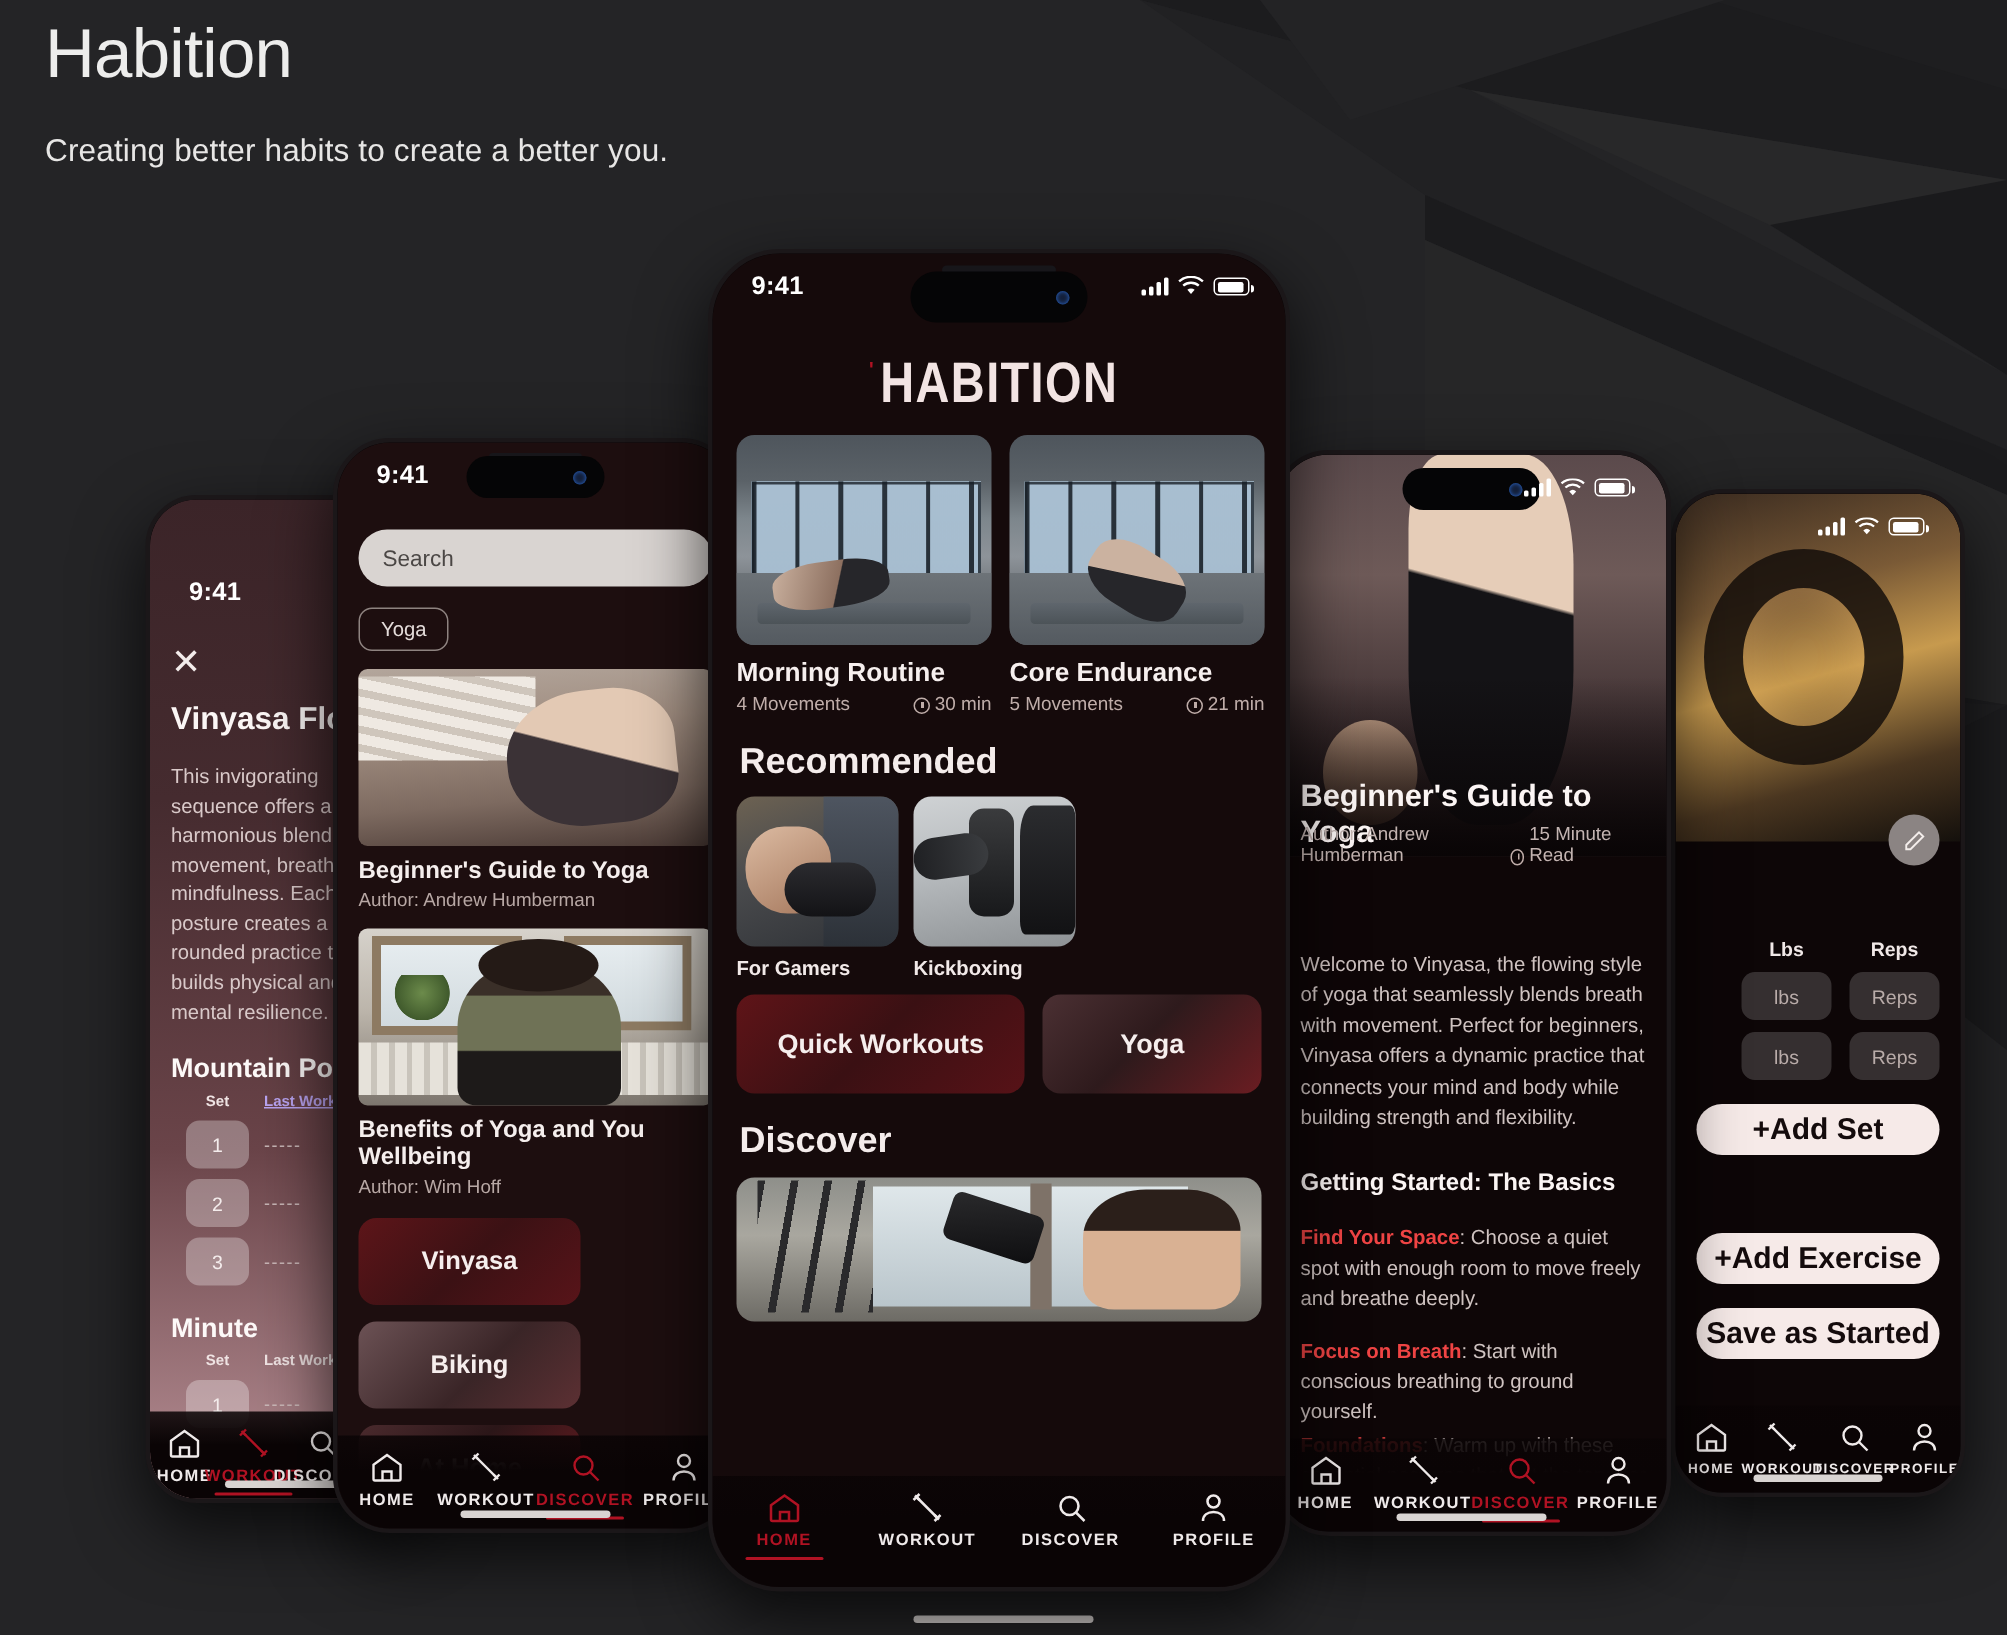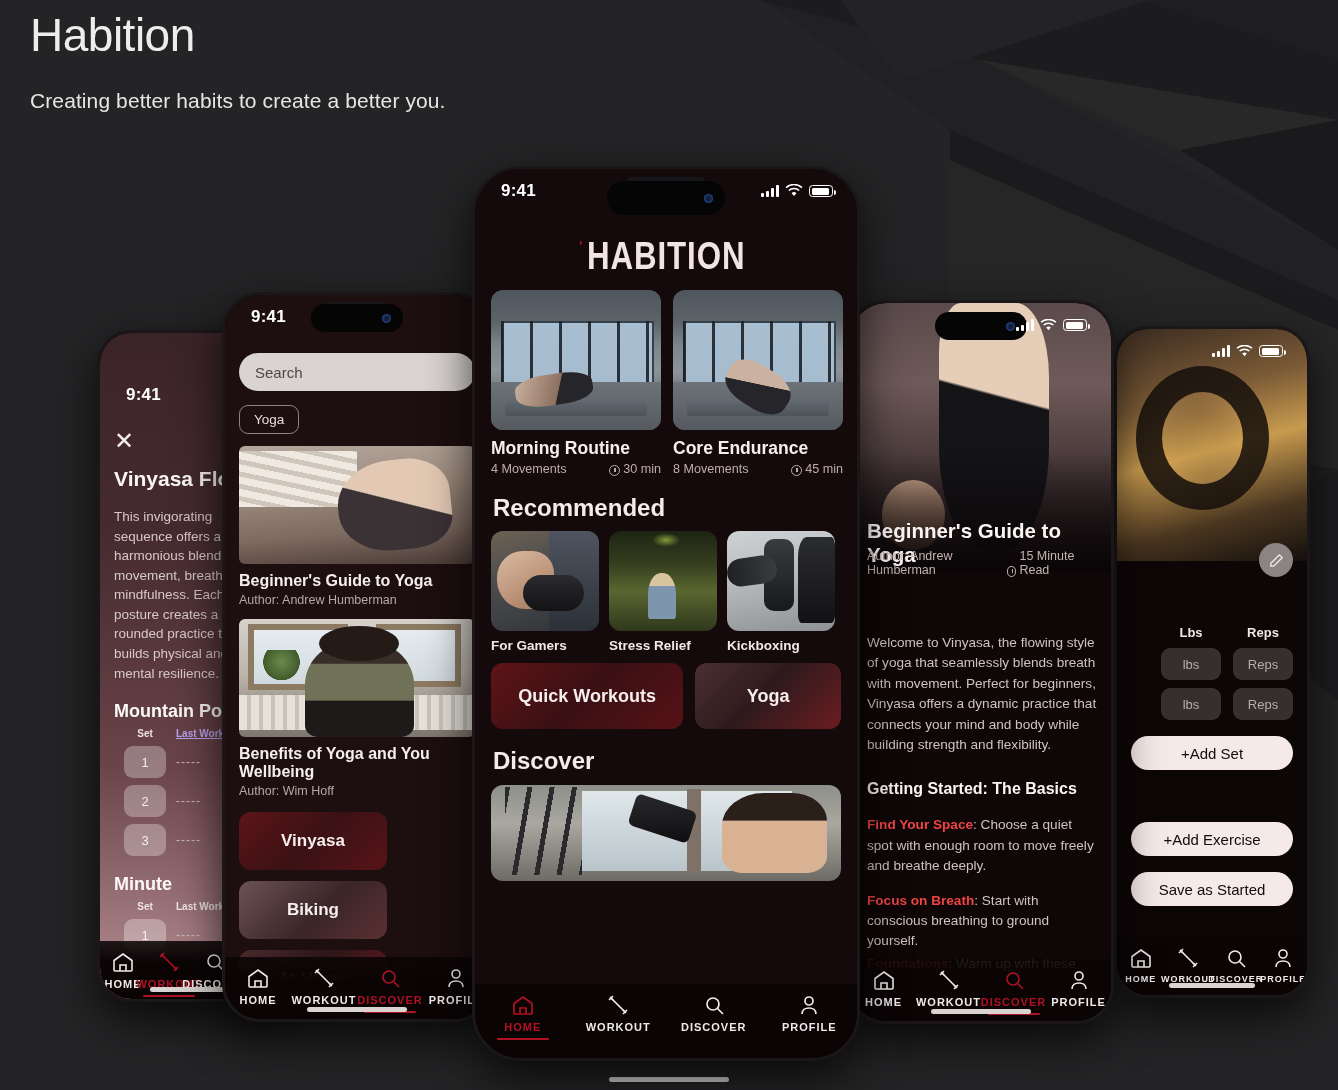--- a/index.html
+++ b/index.html
@@ -281,21 +281,21 @@
   .p5-hero{position:absolute; left:0; right:0; top:0; height:232px; overflow:hidden;}
   .pencil{position:absolute; right:14px; top:214px; width:34px; height:34px; border-radius:50%;
     background:#8b8483; display:flex; align-items:center; justify-content:center; z-index:5;}
   .p5-tbl{position:absolute; left:0; right:0; top:296px;}
   .p5-head{display:flex; gap:12px; justify-content:flex-end; padding-right:14px; color:#f0e8e7; font-weight:700; font-size:13px;}
   .p5-head div{width:60px; text-align:center;}
   .p5-row{display:flex; gap:12px; justify-content:flex-end; padding-right:14px; margin-top:8px;}
   .p5-inp{width:60px; height:32px; border-radius:9px; background:rgba(255,255,255,.17);
      display:flex; align-items:center; justify-content:center; color:#b9aca9; font-size:13px;}
   .p5-btn{margin:16px 14px 0; height:34px; border-radius:17px; background:#f6eae8;
-     display:flex; align-items:center; justify-content:center; color:#140b0c; font-weight:400; font-size:15px;}
+     display:flex; align-items:center; justify-content:center; color:#140b0c; font-weight:700; font-size:20px;}
   .p5-btn.wide{margin-top:52px;}
 </style>
 </head>
 <body>
 
 <div id="stage">
 
   <div class="bg-wrap">
     <svg width="1338" height="1090" viewBox="0 0 1338 1090">
       <rect width="1338" height="1090" fill="#242426"></rect>
@@ -726,47 +726,40 @@
           </div>
           <div class="wk-card">
             <div class="wk-img photo gym-a">
               <div class="gym-win"></div>
                 <div class="gym-floor"></div>
                 <div class="mat"></div>
                 <div class="figure figA2"></div>
             </div>
             <div class="wk-name">Core Endurance</div>
             <div class="wk-meta">
-              <span>8 Movements</span>
+              <span>5 Movements</span>
               <span class="clk">
                 <i class="clkico"></i>
-                <span>45 min</span>
+                <span>21 min</span>
               </span>
             </div>
           </div>
         </div>
 
         <div class="sec-title" style="margin-top:18px">Recommended</div>
         <div class="rec-row">
           <div class="rec-card">
             <div class="rec-img photo gamer">
               <div class="jeans"></div>
                 <div class="hand"></div>
                 <div class="pad"></div>
             </div>
             <div class="rec-name">For Gamers</div>
           </div>
           <div class="rec-card">
-            <div class="rec-img photo forest">
-              <div class="leaf"></div>
-                <div class="sit"></div>
-            </div>
-            <div class="rec-name">Stress Relief</div>
-          </div>
-          <div class="rec-card">
             <div class="rec-img photo kick">
               <div class="bag"></div>
                 <div class="leg"></div>
                 <div class="person"></div>
             </div>
             <div class="rec-name">Kickboxing</div>
           </div>
         </div>
 
         <div class="cat-row">

